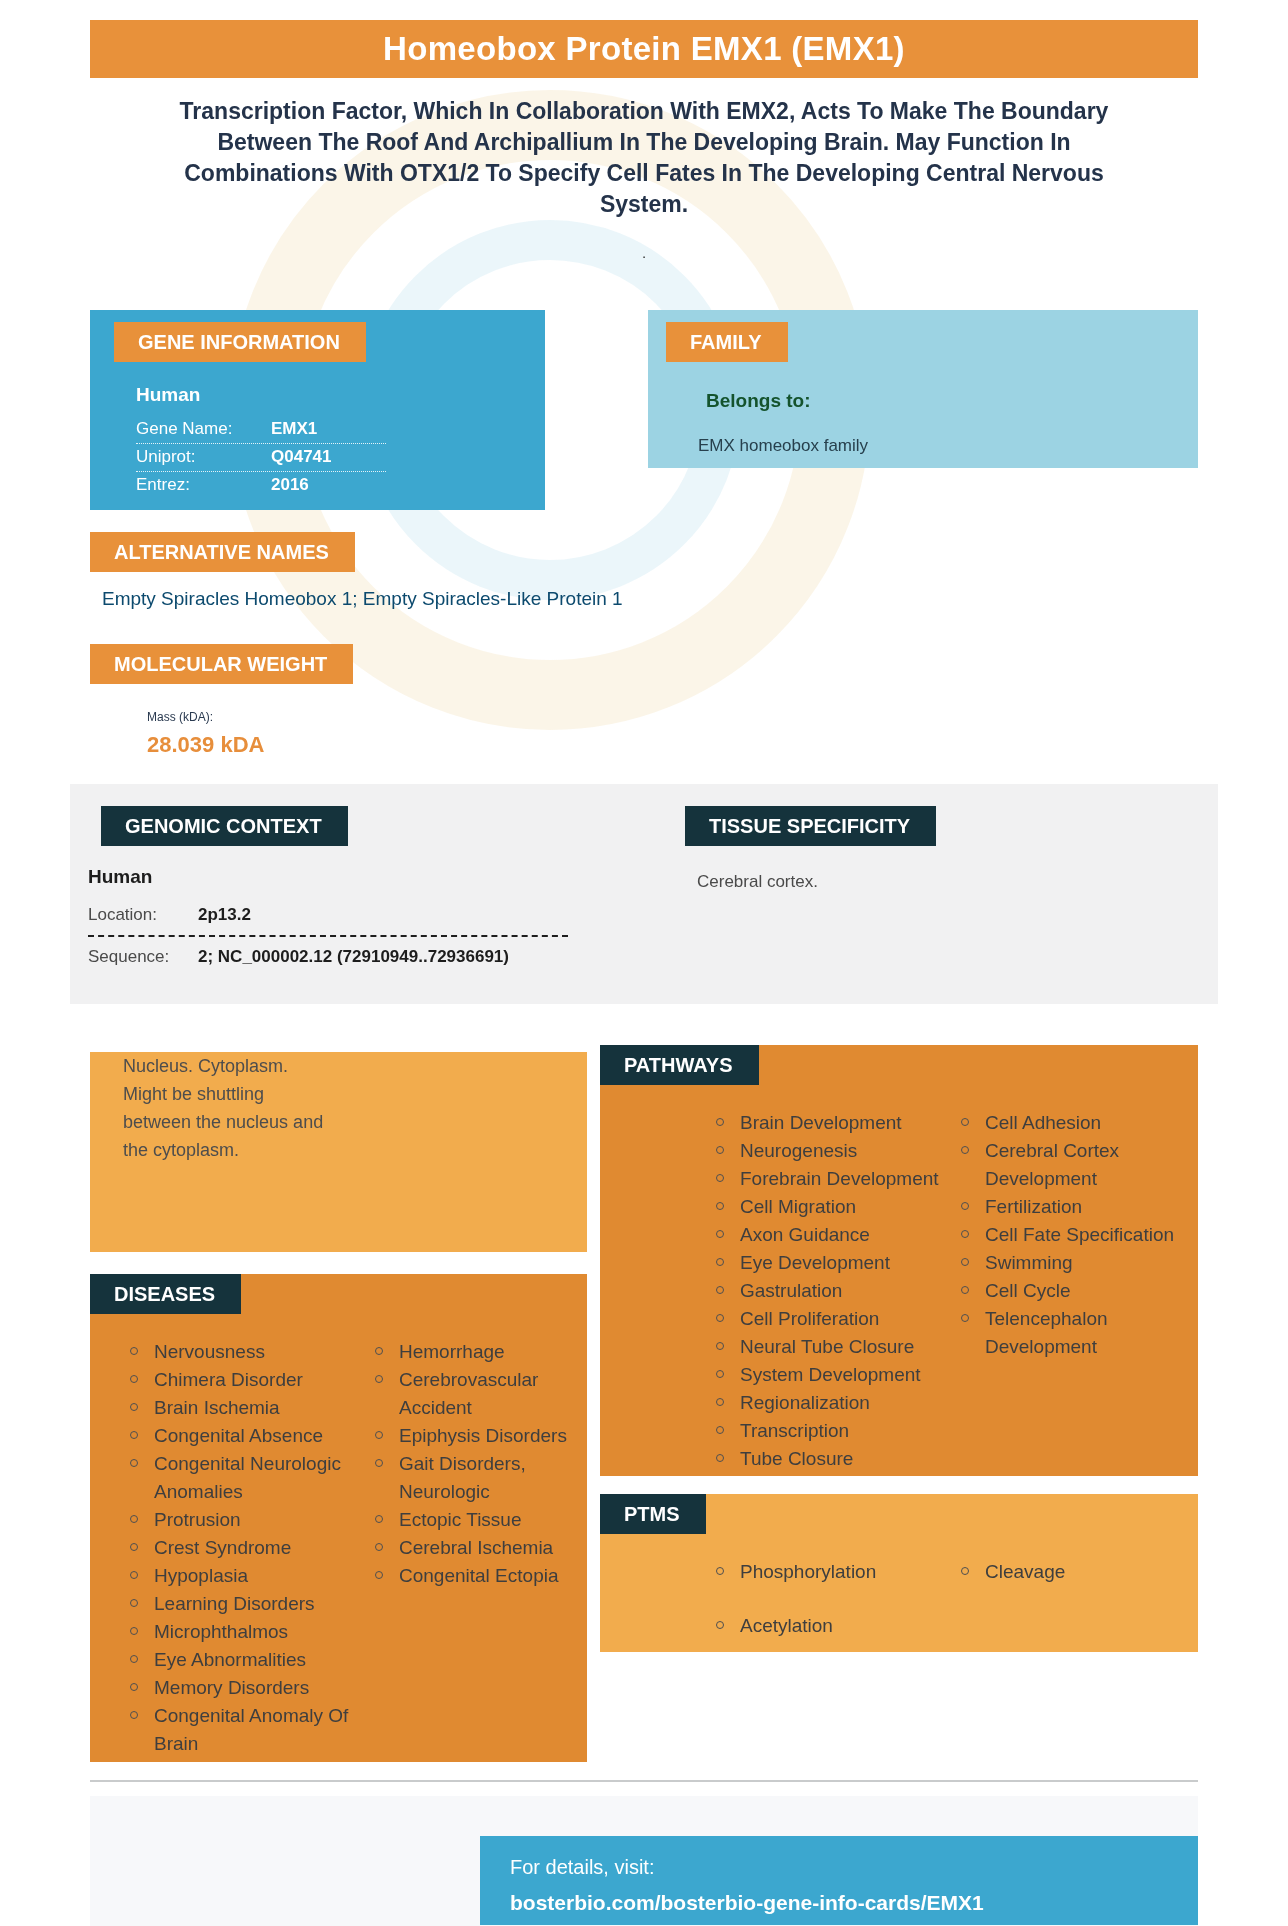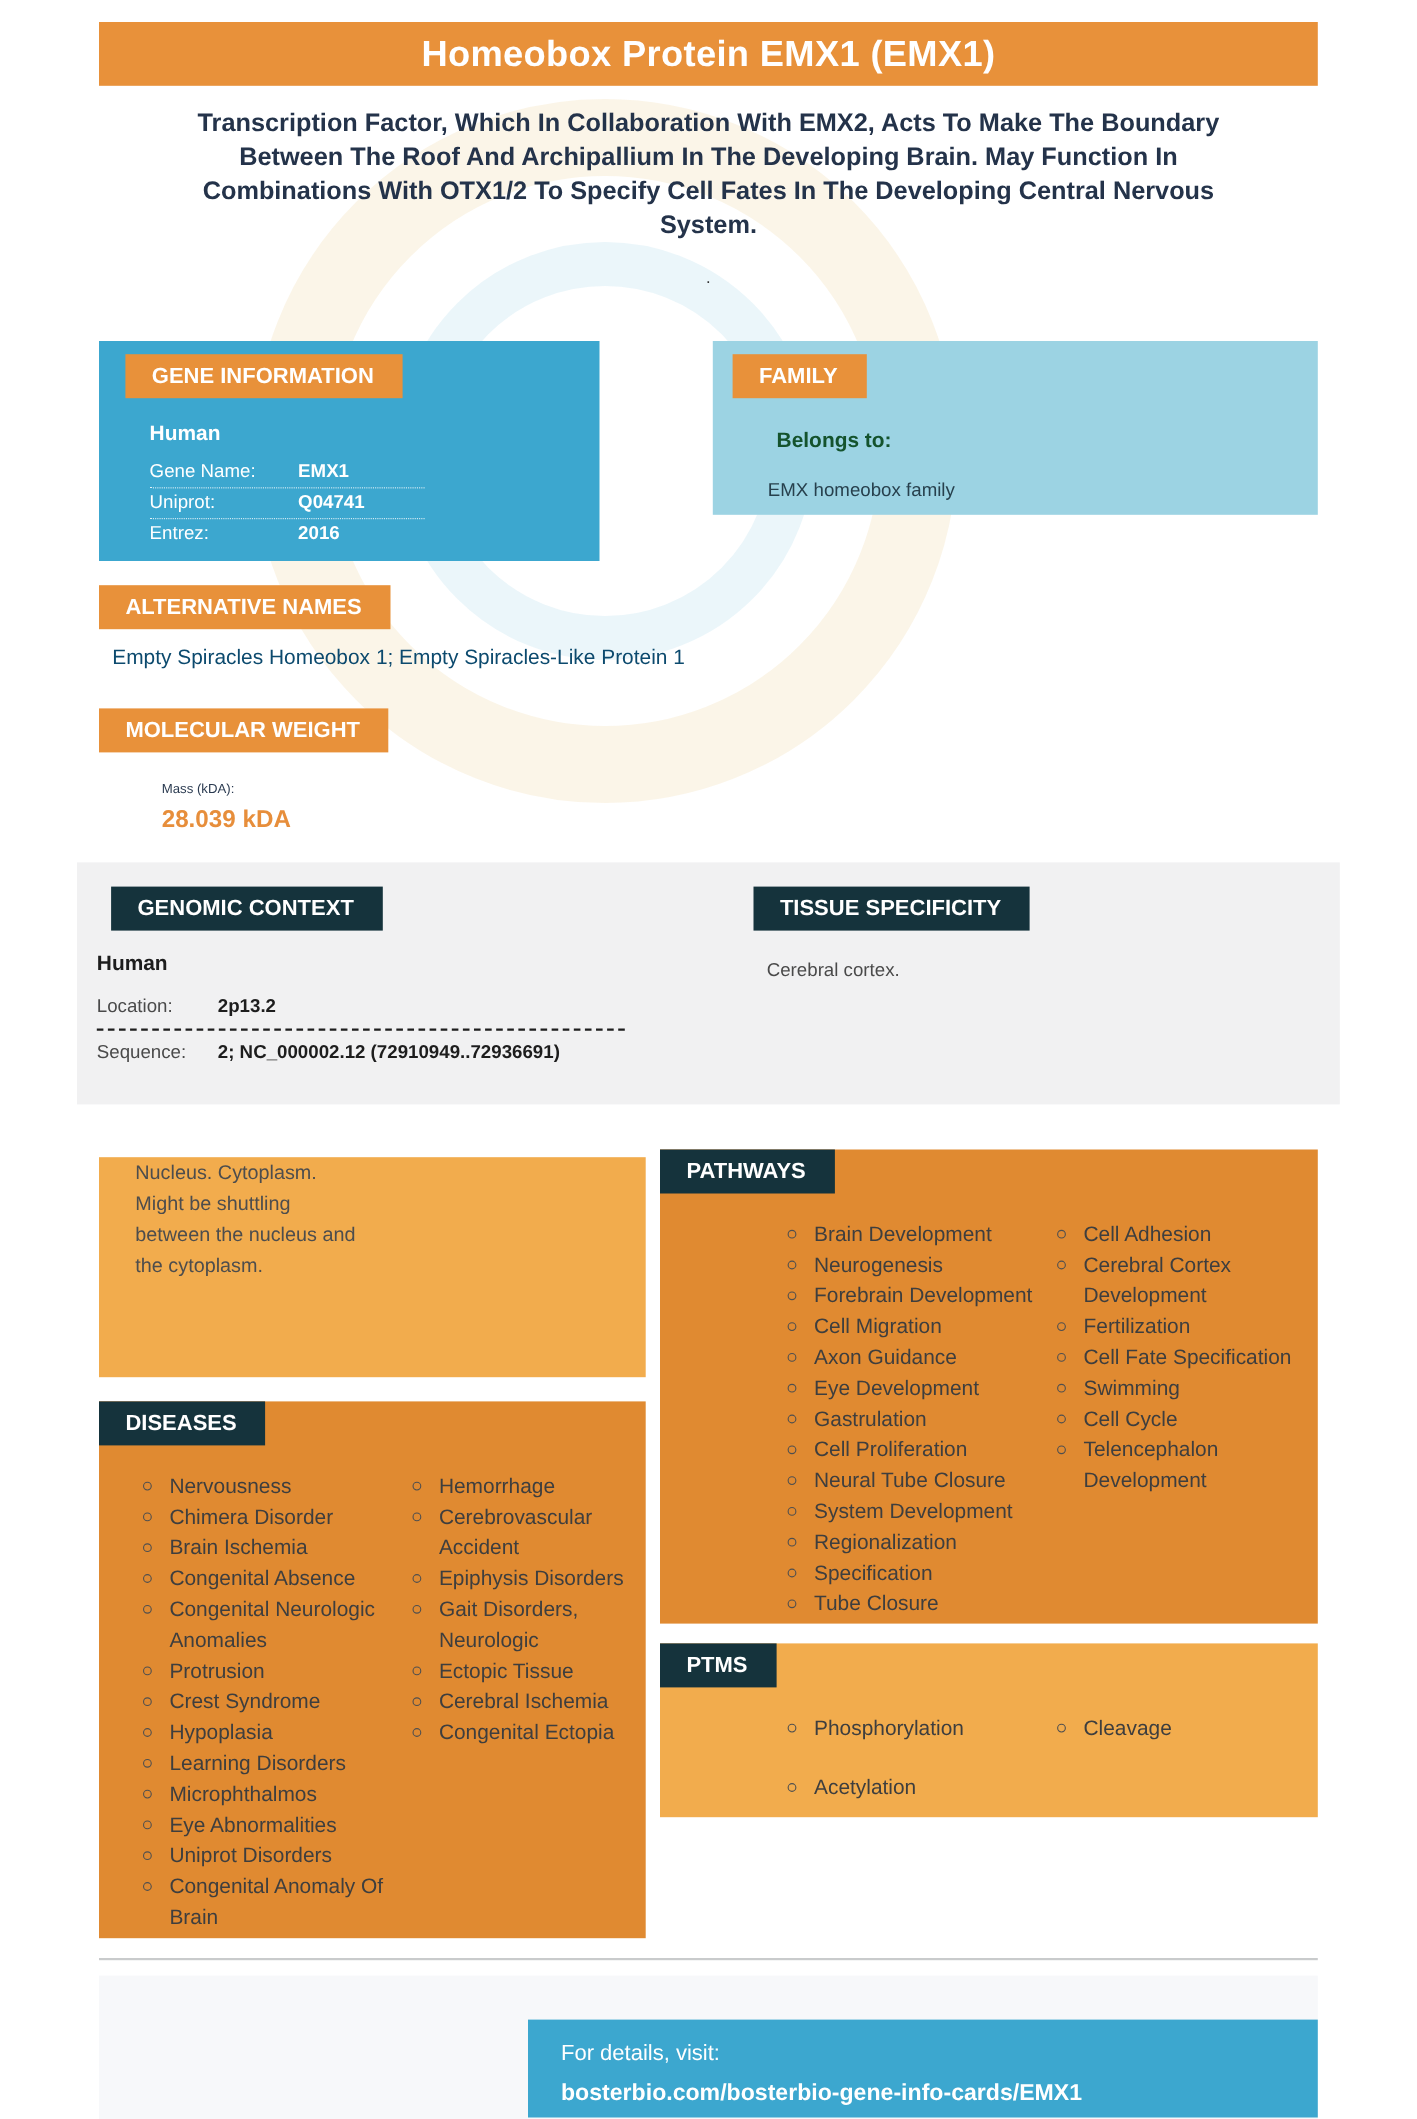--- a/index.html
+++ b/index.html
@@ -244,21 +244,21 @@
                   <span class="itext">Microphthalmos</span>
                 </li>
 
                 <li>
                   <span class="bullet"></span>
                   <span class="itext">Eye Abnormalities</span>
                 </li>
 
                 <li>
                   <span class="bullet"></span>
-                  <span class="itext">Uniprot Disorders</span>
+                  <span class="itext">Memory Disorders</span>
                 </li>
 
                 <li>
                   <span class="bullet"></span>
                   <span class="itext">Congenital Anomaly Of Brain</span>
                 </li>
               </ul>
             <ul class="blist c2">
 
                 <li>
@@ -358,21 +358,21 @@
                   <span class="itext">System Development</span>
                 </li>
 
                 <li>
                   <span class="bullet"></span>
                   <span class="itext">Regionalization</span>
                 </li>
 
                 <li>
                   <span class="bullet"></span>
-                  <span class="itext">Specification</span>
+                  <span class="itext">Transcription</span>
                 </li>
 
                 <li>
                   <span class="bullet"></span>
                   <span class="itext">Tube Closure</span>
                 </li>
               </ul>
             <ul class="blist c2">
 
                 <li>

